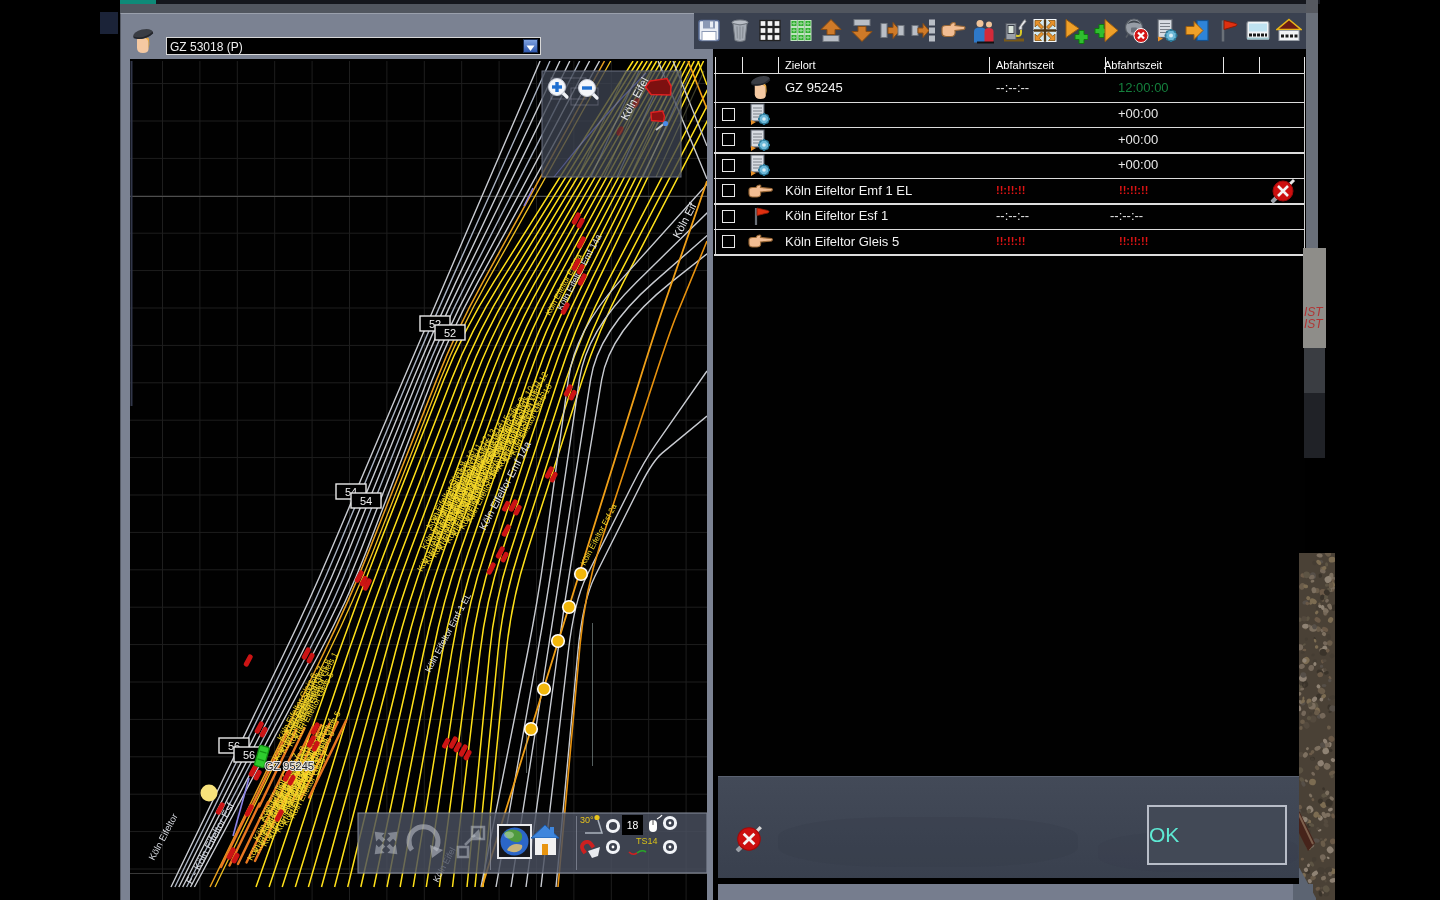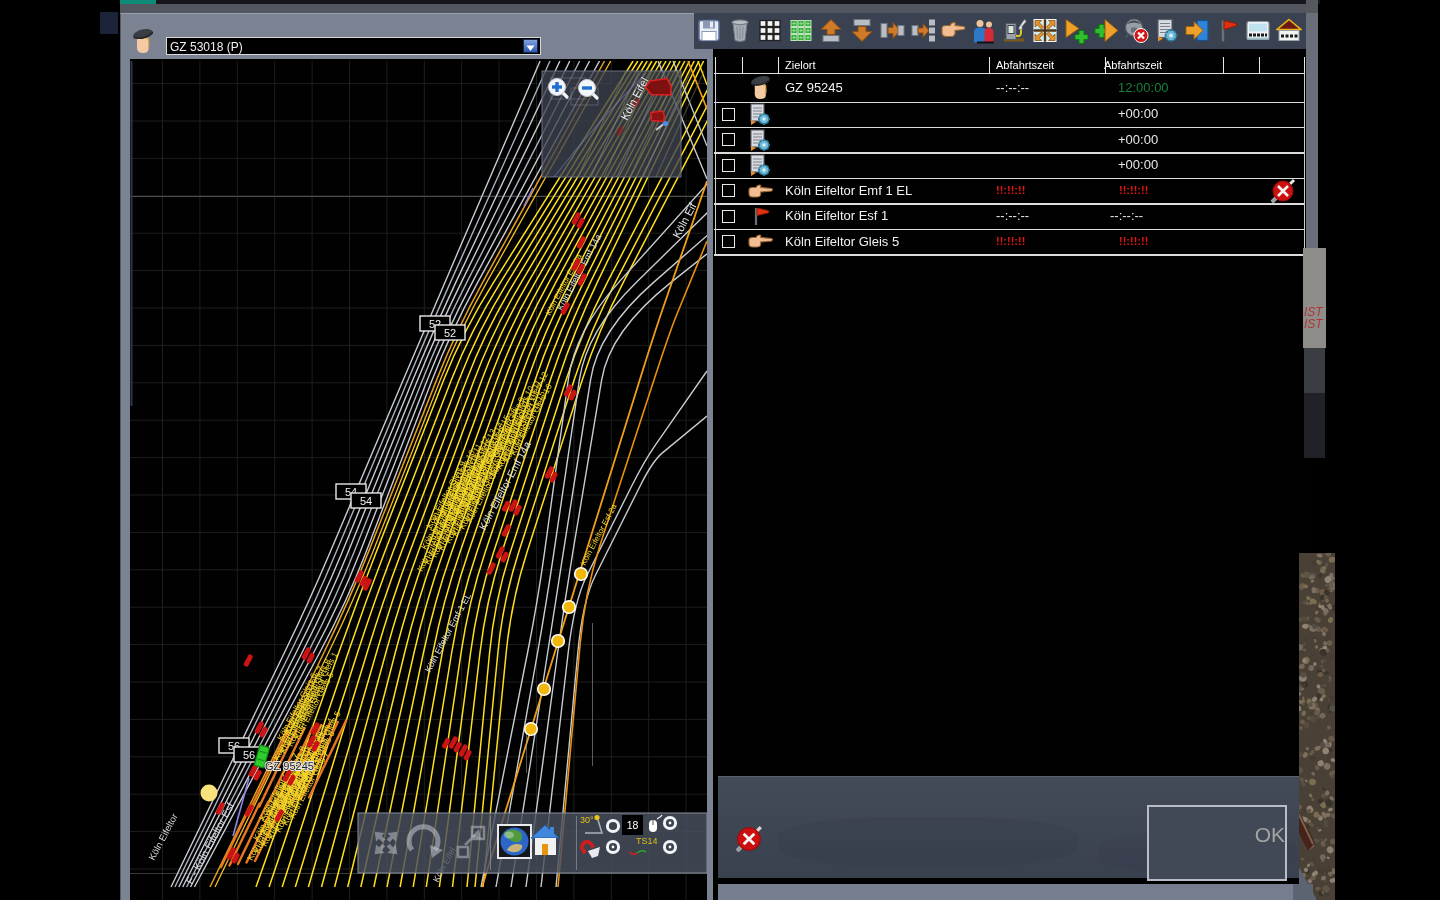--- a/index.html
+++ b/index.html
@@ -697,21 +697,21 @@
 </div>
 <div class="abs" style="left:718px;top:776px;width:589px;height:102px;background:linear-gradient(#434a58,#39404e);border-top:1px solid #5a6170">
 <div class="abs" style="left:60px;top:40px;width:300px;height:50px;background:#353c49;opacity:.3;border-radius:40%"></div>
 <div class="abs" style="left:380px;top:55px;width:200px;height:40px;background:#363d4a;opacity:.25;border-radius:40%"></div>
 <svg class="abs" style="left:16px;top:47px" width="30" height="30" viewBox="0 0 28 28">
         <line x1="3" y1="25" x2="25" y2="3" stroke="#d8d8d8" stroke-width="3"></line>
         <line x1="3" y1="25" x2="8" y2="20" stroke="#9aa0a8" stroke-width="4"></line>
         <circle cx="14" cy="14" r="10.5" fill="#cc0f0f" stroke="#a00a0a" stroke-width="1"></circle>
         <path d="M9,9 L19,19 M19,9 L9,19" stroke="#f4f4f4" stroke-width="2.6"></path>
       </svg>
-<div class="abs" style="left:429px;top:28px;width:140px;height:76px;border:2px solid #b8bdc8;background:#424956;color:#a3a3a3;font-size:21px;text-align:right;line-height:56px">OK</div>
+<div class="abs" style="left:429px;top:28px;width:140px;height:60px;border:2px solid #b8bdc8;background:#424956;color:#5eead4;font-size:21px;text-align:left;line-height:56px">OK</div>
 </div>
 <div class="abs" style="left:718px;top:884px;width:575px;height:16px;background:#767d8e"></div>
 <div class="abs" style="left:1303px;top:248px;width:23px;height:100px;background:#8e8d89"></div>
 <div class="abs" style="left:1304px;top:306px;width:21px;height:38px;color:#b13434;font-size:12px;font-weight:normal;line-height:12px;overflow:hidden;font-style:italic">IST<br>IST</div>
 <div class="abs" style="left:1304px;top:348px;width:21px;height:45px;background:#3a3d42"></div>
 <div class="abs" style="left:1304px;top:393px;width:21px;height:65px;background:#202227"></div>
 <svg class="abs" style="left:1299px;top:553px" width="36" height="347" viewBox="0 0 36 347">
       <rect width="36" height="347" fill="#4a4136"></rect>
       <ellipse cx="22.4" cy="8.6" rx="2.1" ry="1.4" fill="#564f48" transform="rotate(26 22.4 8.6)"></ellipse>
       <ellipse cx="23.7" cy="307.8" rx="1.6" ry="1.2" fill="#6a5c4a" transform="rotate(23 23.7 307.8)"></ellipse>

